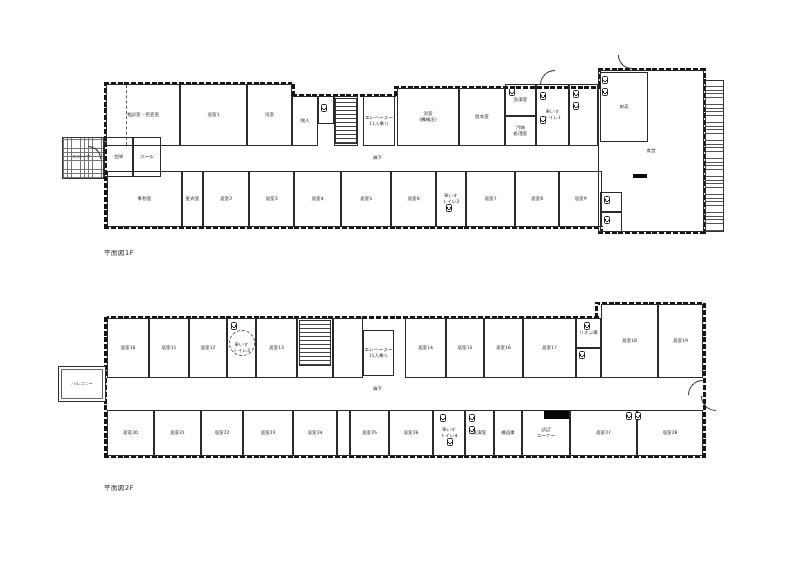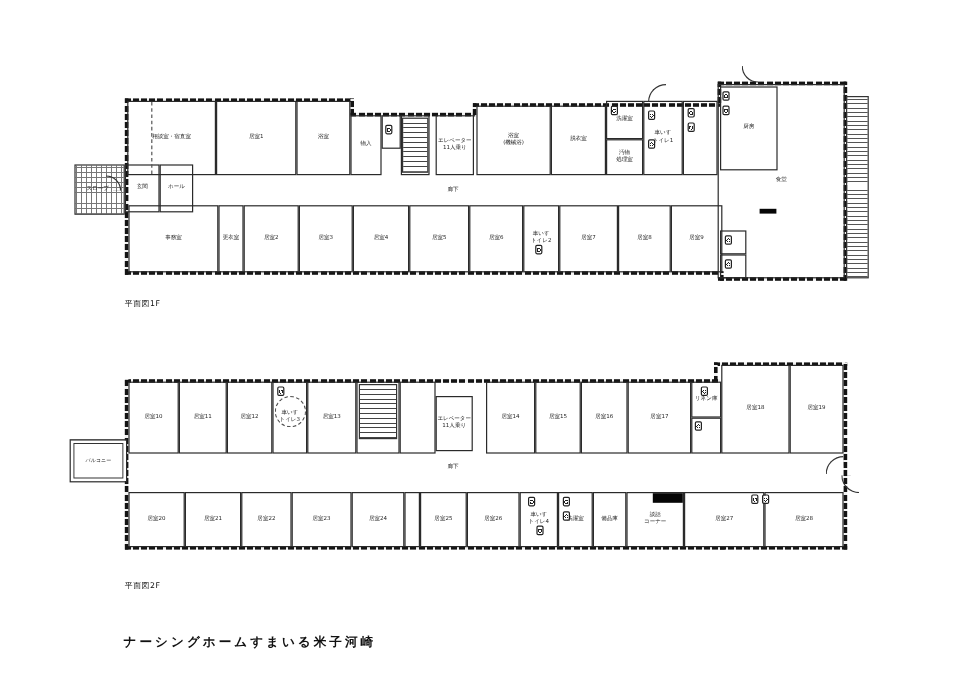--- a/index.html
+++ b/index.html
@@ -159,14 +159,13 @@
       <div class="fixture" style="left: 469px; top: 426px;"></div>
       <div class="fixture" style="left: 626px; top: 412px;"></div>
       <div class="fixture" style="left: 635px; top: 412px;"></div>
       <div class="arc arc-tl" style="left: 688px; top: 380px; width: 15px; height: 15px;"></div>
       <div class="arc arc-bl" style="left: 701px; top: 396px; width: 15px; height: 15px;"></div>
       <div class="circle-dashed" style="left: 229px; top: 330px; width: 26px; height: 26px;"></div>
       <div class="flabel" style="left: 373px; top: 386px;">廊下</div>
     </div>
   <div class="caption" style="left:104px;top:249px">平面図1F</div>
   <div class="caption" style="left:104px;top:484px">平面図2F</div>
-  <div class="title" style="left:103px;top:528px">ナーシングホームすまいる米子河崎</div>
 </div>
 
 </body></html>

